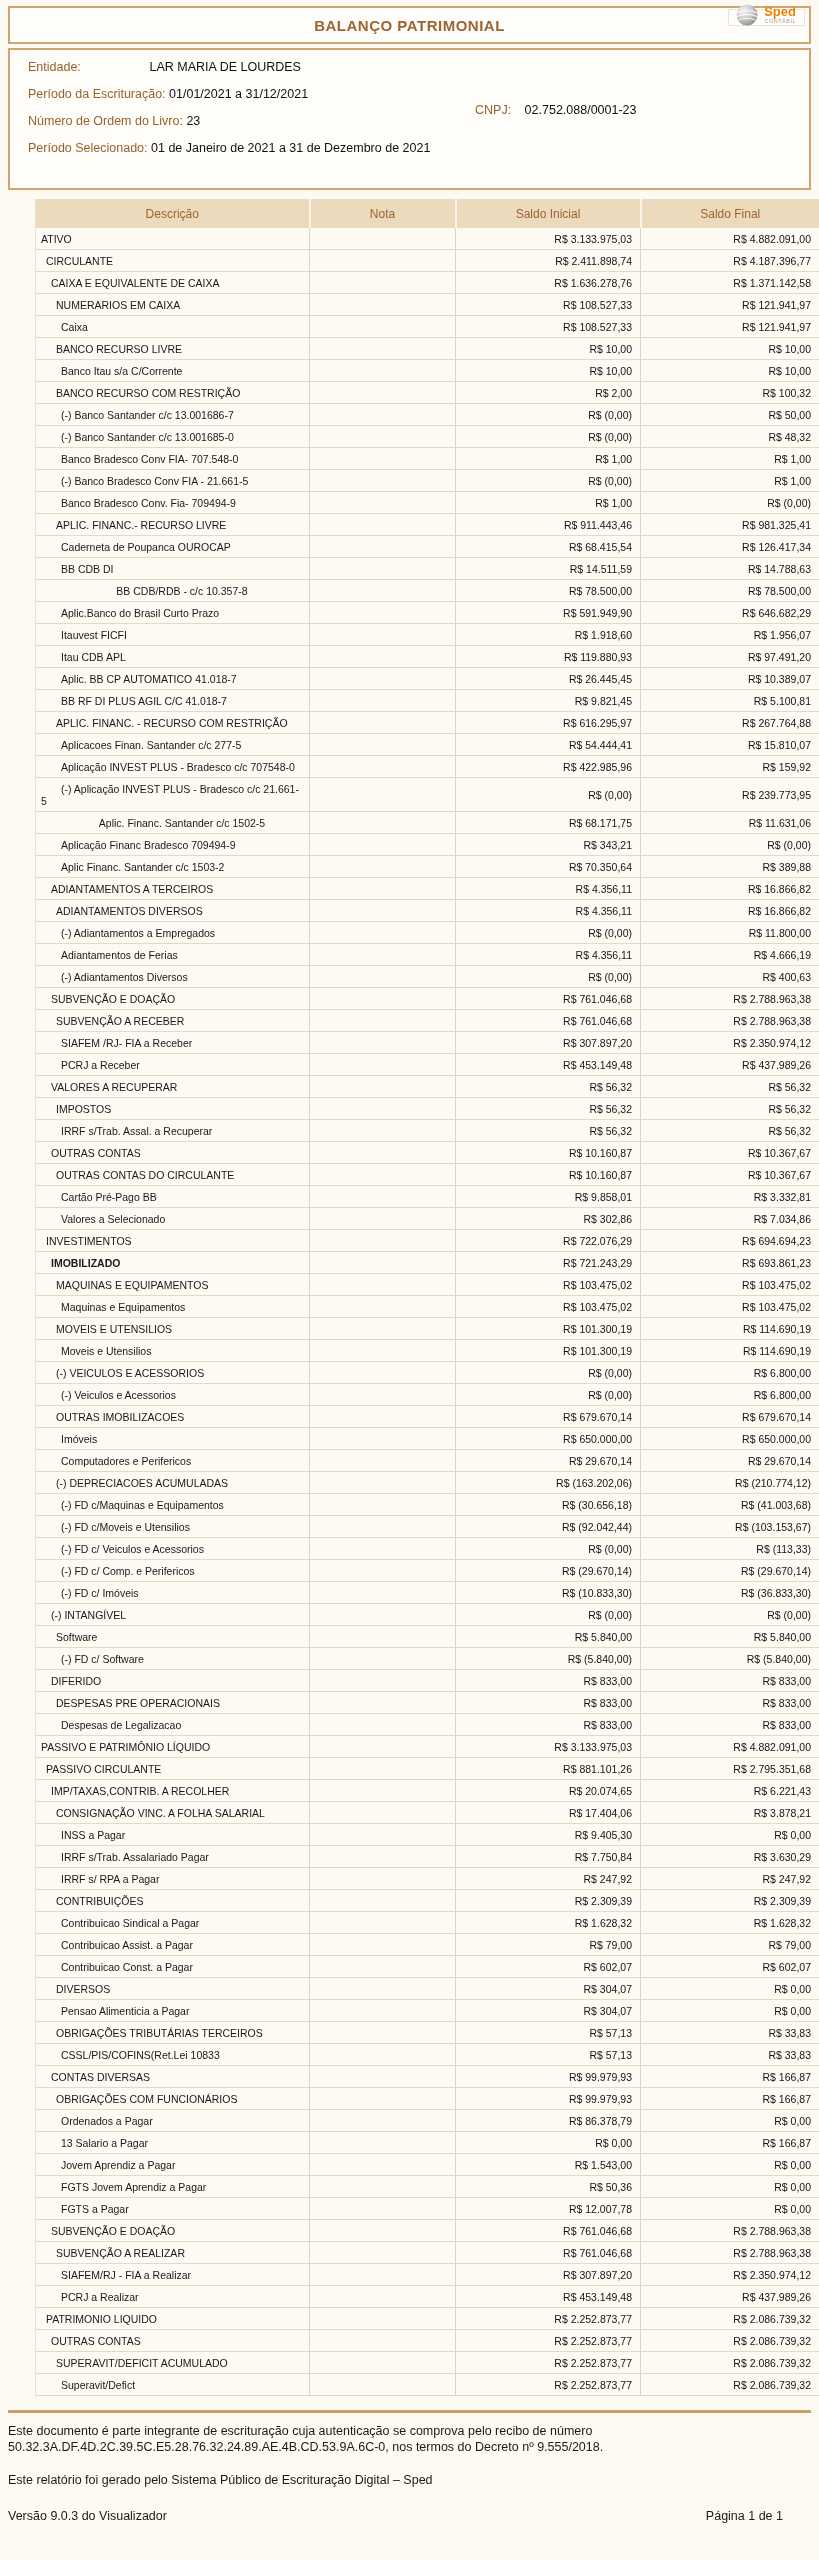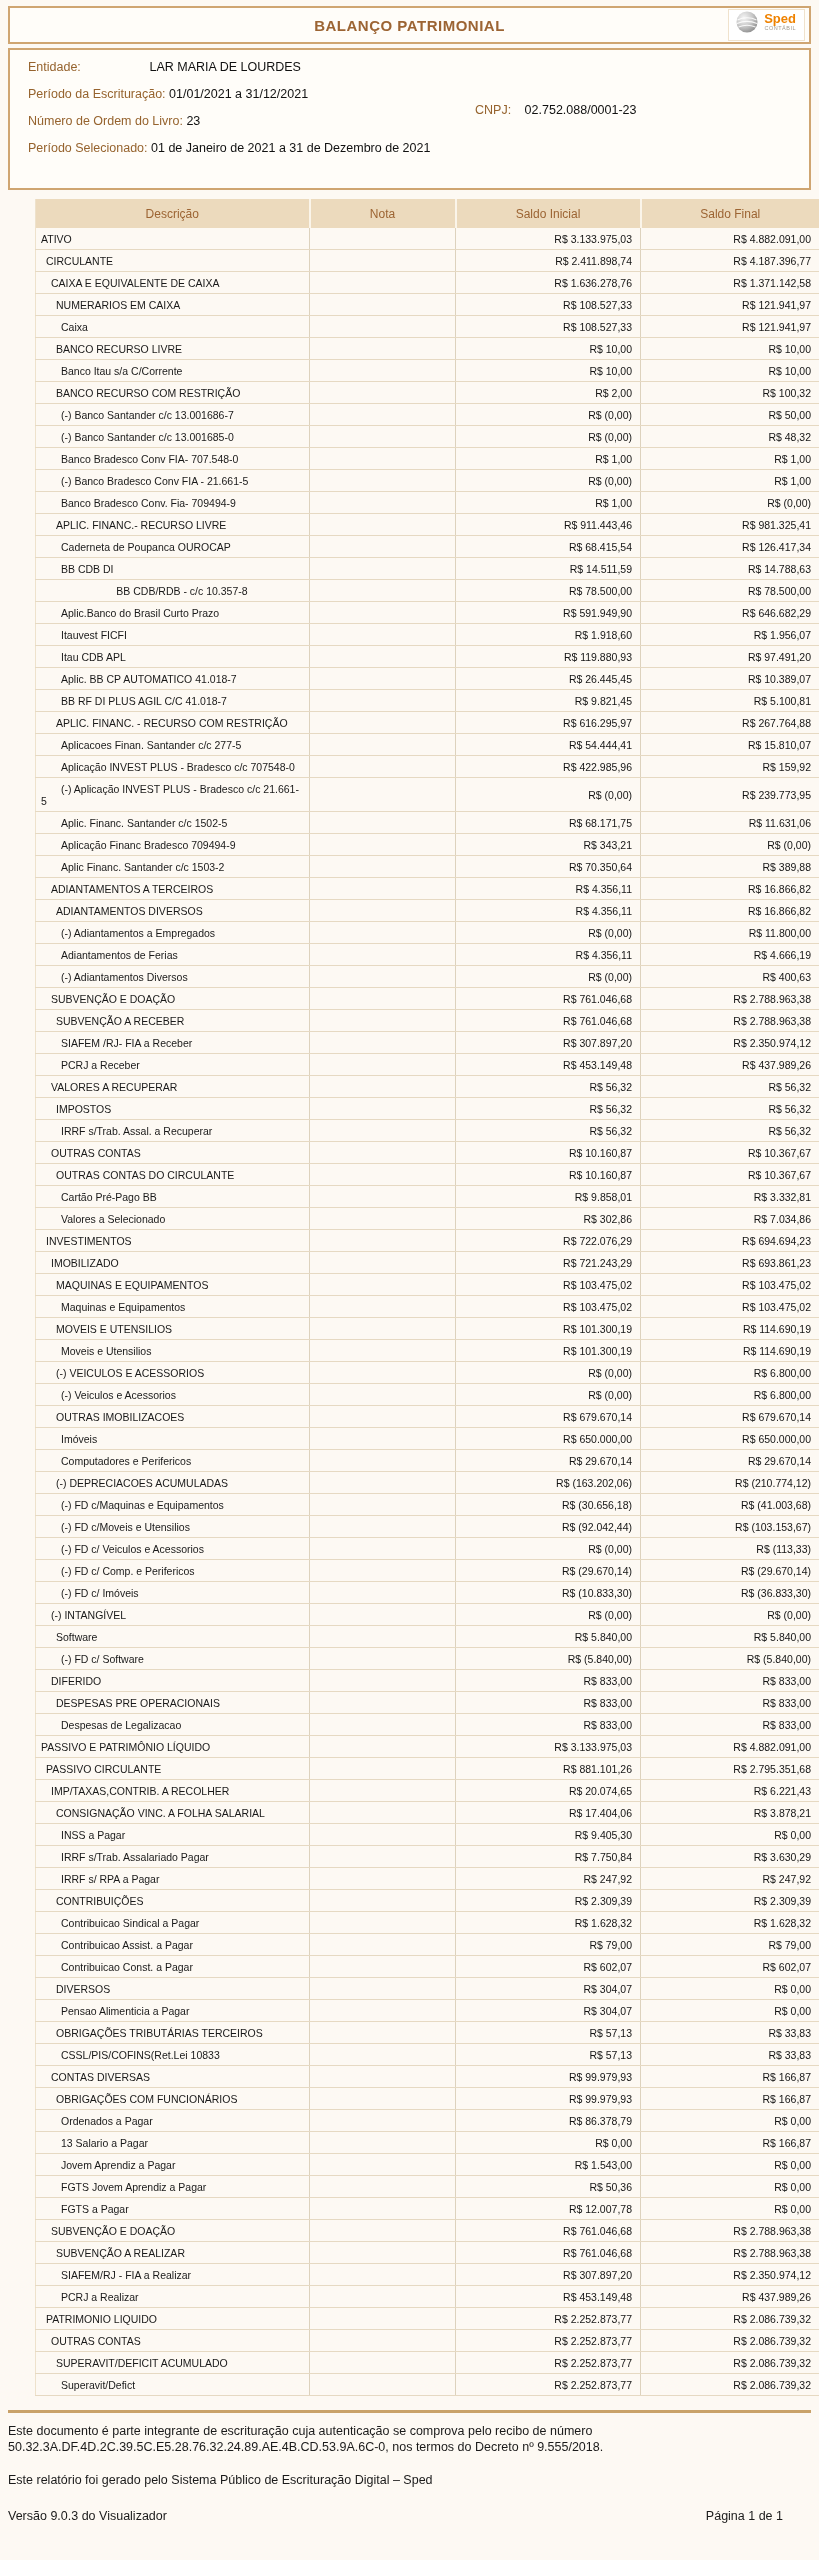--- a/index.html
+++ b/index.html
@@ -17,21 +17,21 @@
     height:38px;
     display:flex; align-items:center; justify-content:center;
     margin-bottom:4px;
   }
   .report-title {
     color:#9c6433; font-size:15px; font-weight:600; letter-spacing:.5px;
   }
   .logo {
     position:absolute; right:4px; top:1px;
     background:#fff; border:1px solid #f0e2cc;
-    height:32px; padding:3px 8px 9px 6px;
+    height:17px; padding:3px 8px 9px 6px;
     display:flex; align-items:center; gap:5px;
   }
   .logo-sphere { width:24px; height:24px; display:block; }
   .logo-text { display:flex; flex-direction:column; align-items:flex-end; line-height:1; }
   .logo-brand { color:#ef8200; font-weight:bold; font-size:13px; }
   .logo-sub { color:#a09a92; font-size:5.5px; letter-spacing:.5px; margin-top:1px; }
 
   .info-box {
     border:2px solid #cfa571;
     background:#fffdf9;
@@ -295,21 +295,21 @@
         <td class="num">R$ 422.985,96</td>
         <td class="num">R$ 159,92</td>
       </tr>
       <tr>
         <td class="desc" style="text-indent: 20px;">(-) Aplicação INVEST PLUS - Bradesco c/c 21.661-5</td>
         <td class="nota"></td>
         <td class="num">R$ (0,00)</td>
         <td class="num">R$ 239.773,95</td>
       </tr>
       <tr>
-        <td class="desc" style="text-indent: 20px;">Aplic. Financ. Santander c/c 1502-5</td>
+        <td class="desc" style="text-indent: 20px; text-align: center;">Aplic. Financ. Santander c/c 1502-5</td>
         <td class="nota"></td>
         <td class="num">R$ 68.171,75</td>
         <td class="num">R$ 11.631,06</td>
       </tr>
       <tr>
         <td class="desc" style="text-indent: 20px;">Aplicação Financ Bradesco 709494-9</td>
         <td class="nota"></td>
         <td class="num">R$ 343,21</td>
         <td class="num">R$ (0,00)</td>
       </tr>
@@ -415,21 +415,21 @@
         <td class="num">R$ 302,86</td>
         <td class="num">R$ 7.034,86</td>
       </tr>
       <tr>
         <td class="desc" style="text-indent: 5px;">INVESTIMENTOS</td>
         <td class="nota"></td>
         <td class="num">R$ 722.076,29</td>
         <td class="num">R$ 694.694,23</td>
       </tr>
       <tr>
-        <td class="desc" style="text-indent: 10px;">IMOBILIZADO</td>
+        <td class="desc" style="text-indent: 10px; font-weight: bold;">IMOBILIZADO</td>
         <td class="nota"></td>
         <td class="num">R$ 721.243,29</td>
         <td class="num">R$ 693.861,23</td>
       </tr>
       <tr>
         <td class="desc" style="text-indent: 15px;">MAQUINAS E EQUIPAMENTOS</td>
         <td class="nota"></td>
         <td class="num">R$ 103.475,02</td>
         <td class="num">R$ 103.475,02</td>
       </tr>

